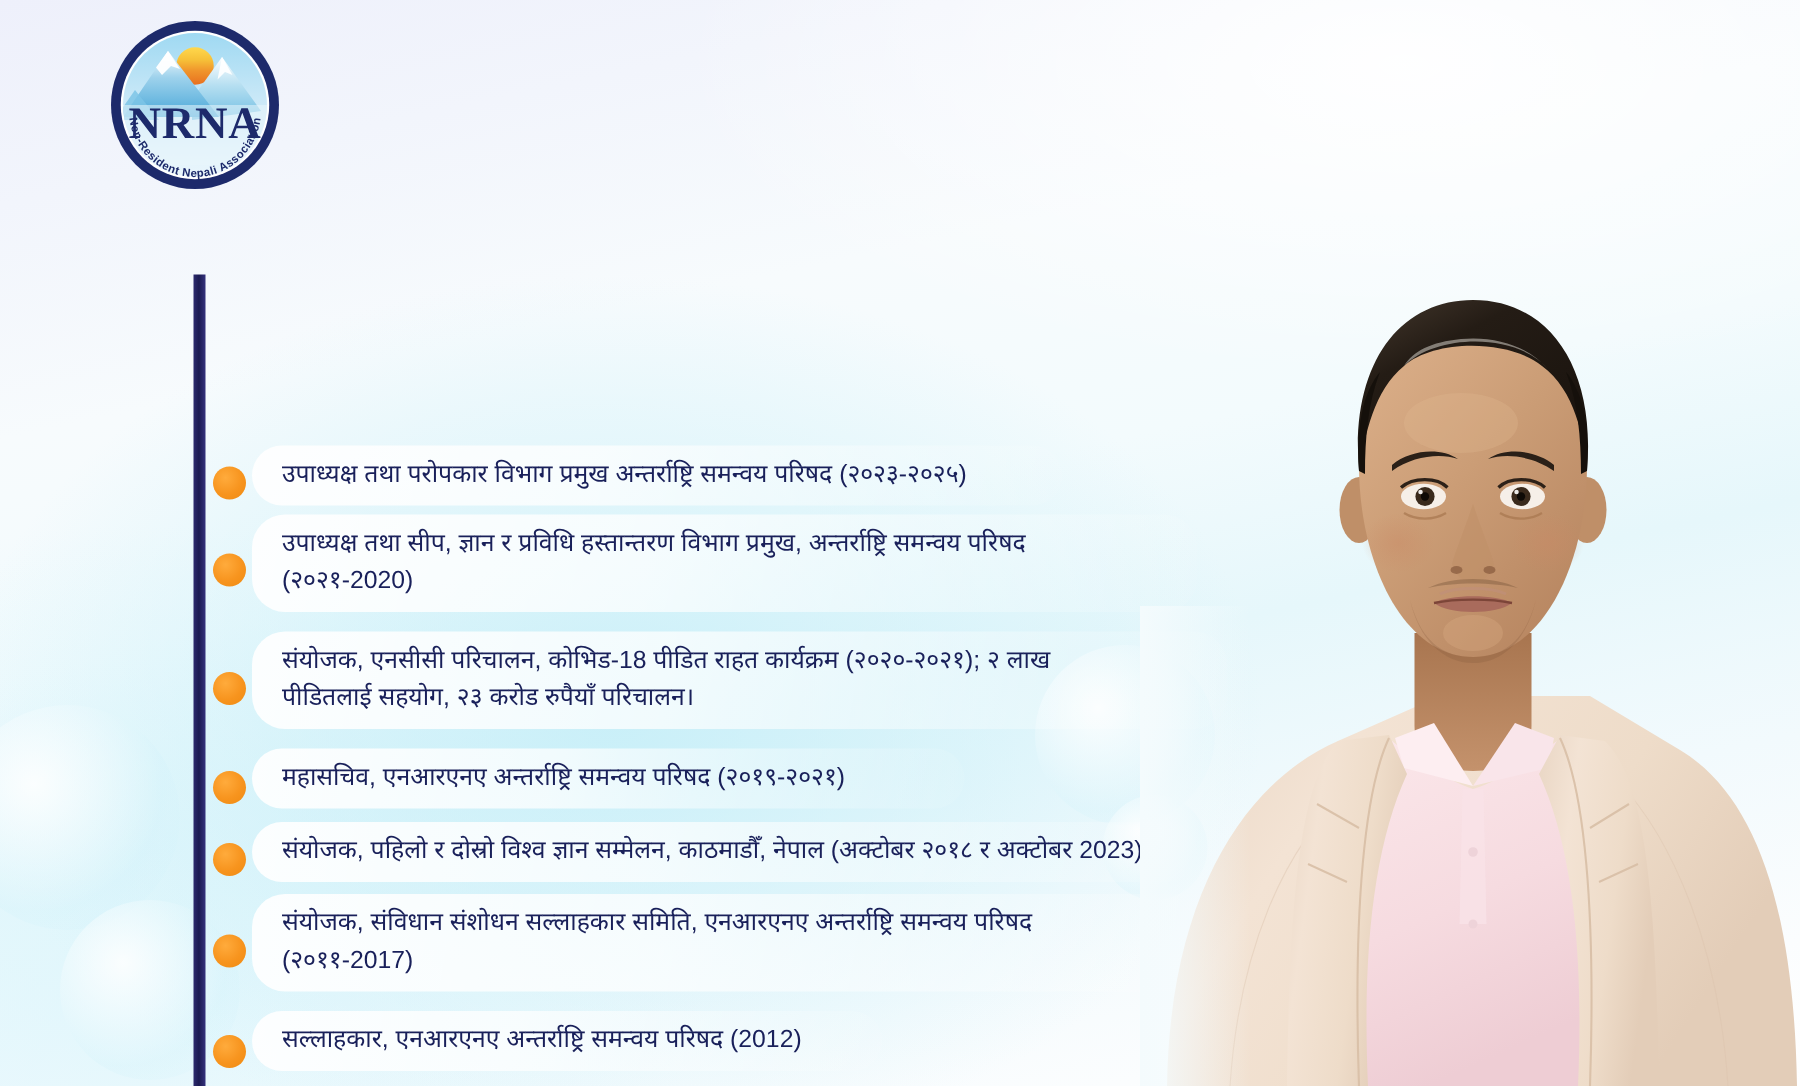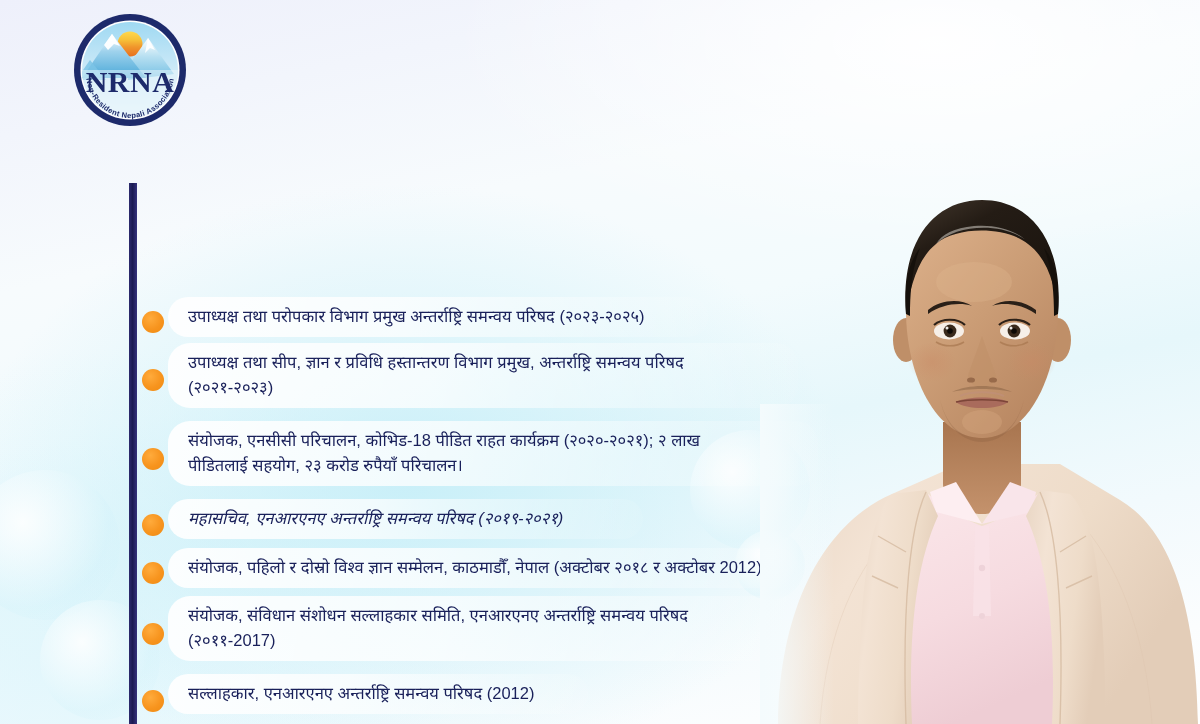--- a/index.html
+++ b/index.html
@@ -93,21 +93,21 @@
   .it0 .dot  { top:0px; }
   .it0 .pill { top:-14px; width:540px; }
 
   .it1 .dot  { top:0px; }
   .it1 .pill { top:-26px; width:630px; }
 
   .it2 .dot  { top:0px; }
   .it2 .pill { top:-27px; width:650px; }
 
   .it3 .dot  { top:0px; }
-  .it3 .pill { top:-15px; width:475px;font-style:italic; }
+  .it3 .pill { top:-15px; width:475px; }
 
   .it4 .dot  { top:0px; }
   .it4 .pill { top:-14px; width:630px; }
 
   .it5 .dot  { top:0px; }
   .it5 .pill { top:-27px; width:650px; }
 
   .it6 .dot  { top:0px; }
   .it6 .pill { top:-16px; width:420px; }
 
@@ -197,21 +197,21 @@
       <span class="dot"></span>
       <div class="pill">
         <div class="pill-text">उपाध्यक्ष तथा परोपकार विभाग प्रमुख अन्तर्राष्ट्रि समन्वय परिषद (२०२३-२०२५)</div>
       </div>
     </div>
 
     <div class="item it1" style="top:369px;">
       <span class="dot"></span>
       <div class="pill">
         <div class="pill-text">उपाध्यक्ष तथा सीप, ज्ञान र प्रविधि हस्तान्तरण विभाग प्रमुख, अन्तर्राष्ट्रि समन्वय परिषद
-(२०२१-२०२३)</div>
+(२०२१-2020)</div>
       </div>
     </div>
 
     <div class="item it2" style="top:448px;">
       <span class="dot"></span>
       <div class="pill">
         <div class="pill-text">संयोजक, एनसीसी परिचालन, कोभिड-18 पीडित राहत कार्यक्रम (२०२०-२०२१); २ लाख
 पीडितलाई सहयोग, २३ करोड रुपैयाँ परिचालन।</div>
       </div>
     </div>
@@ -219,21 +219,21 @@
     <div class="item it3" style="top:514px;">
       <span class="dot"></span>
       <div class="pill">
         <div class="pill-text">महासचिव, एनआरएनए अन्तर्राष्ट्रि समन्वय परिषद (२०१९-२०२१)</div>
       </div>
     </div>
 
     <div class="item it4" style="top:562px;">
       <span class="dot"></span>
       <div class="pill">
-        <div class="pill-text">संयोजक, पहिलो र दोस्रो विश्व ज्ञान सम्मेलन, काठमाडौँ, नेपाल (अक्टोबर २०१८ र अक्टोबर 2012)</div>
+        <div class="pill-text">संयोजक, पहिलो र दोस्रो विश्व ज्ञान सम्मेलन, काठमाडौँ, नेपाल (अक्टोबर २०१८ र अक्टोबर 2023)</div>
       </div>
     </div>
 
     <div class="item it5" style="top:623px;">
       <span class="dot"></span>
       <div class="pill">
         <div class="pill-text">संयोजक, संविधान संशोधन सल्लाहकार समिति, एनआरएनए अन्तर्राष्ट्रि समन्वय परिषद
 (२०११-2017)</div>
       </div>
     </div>

